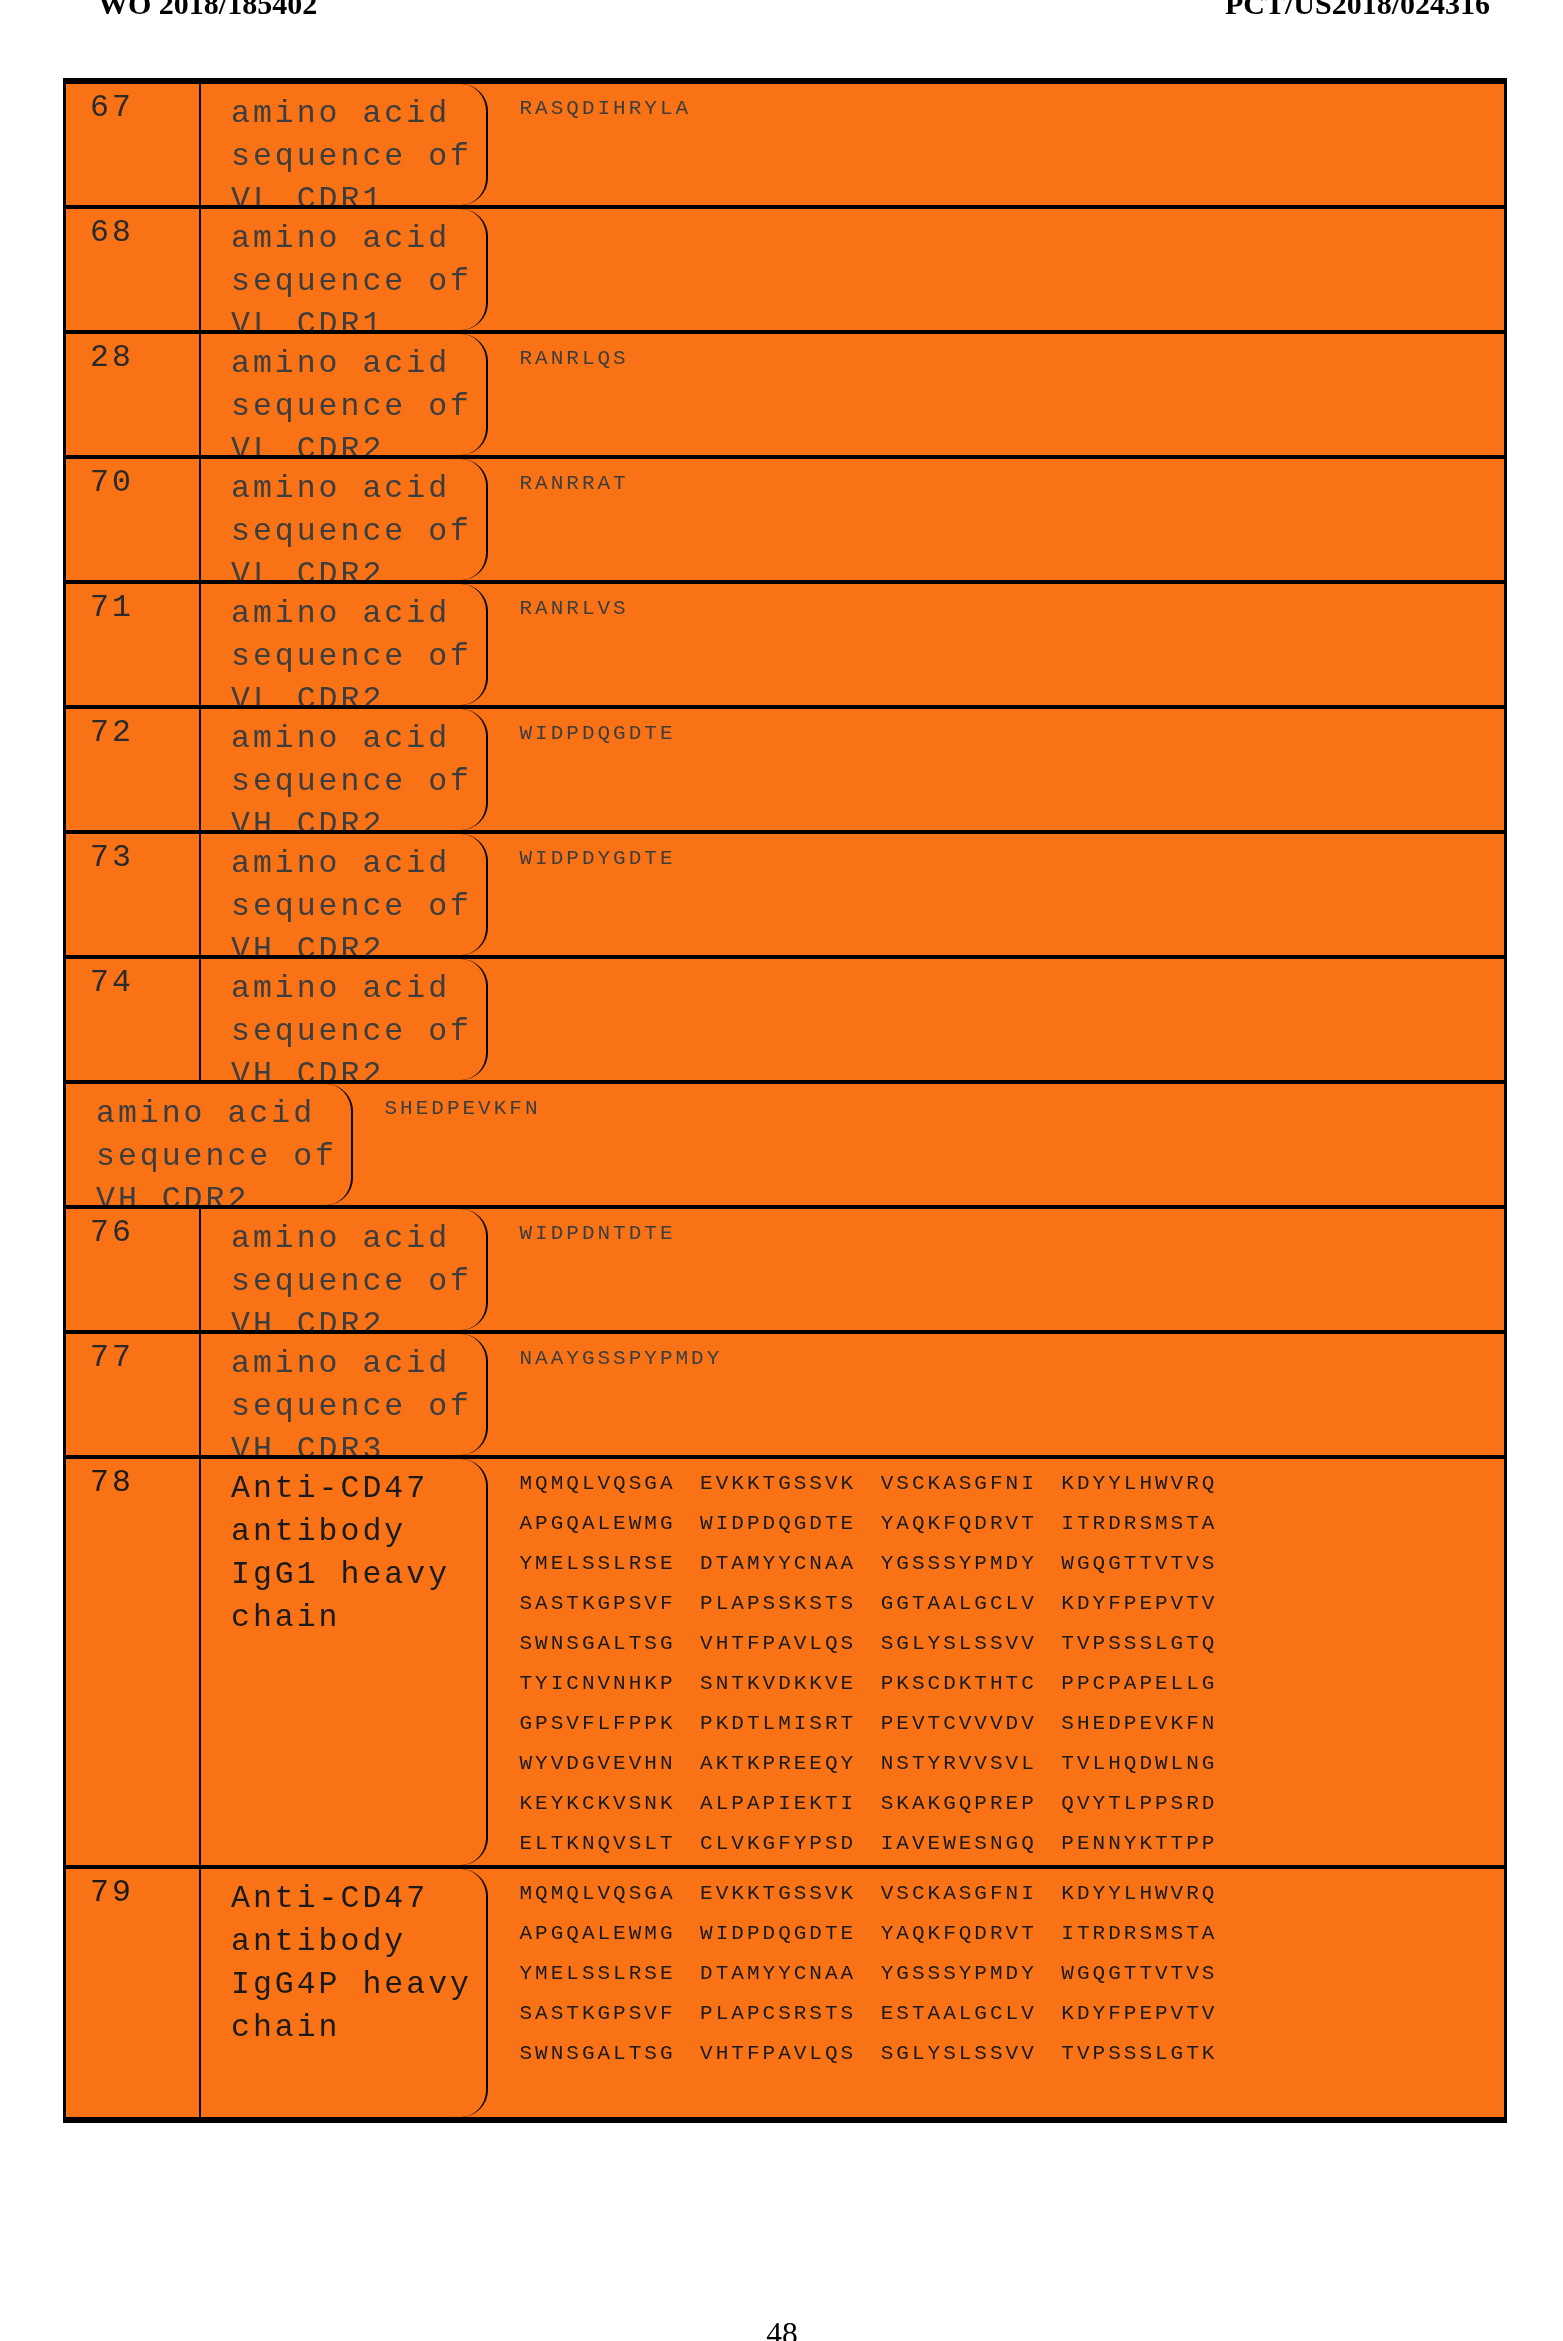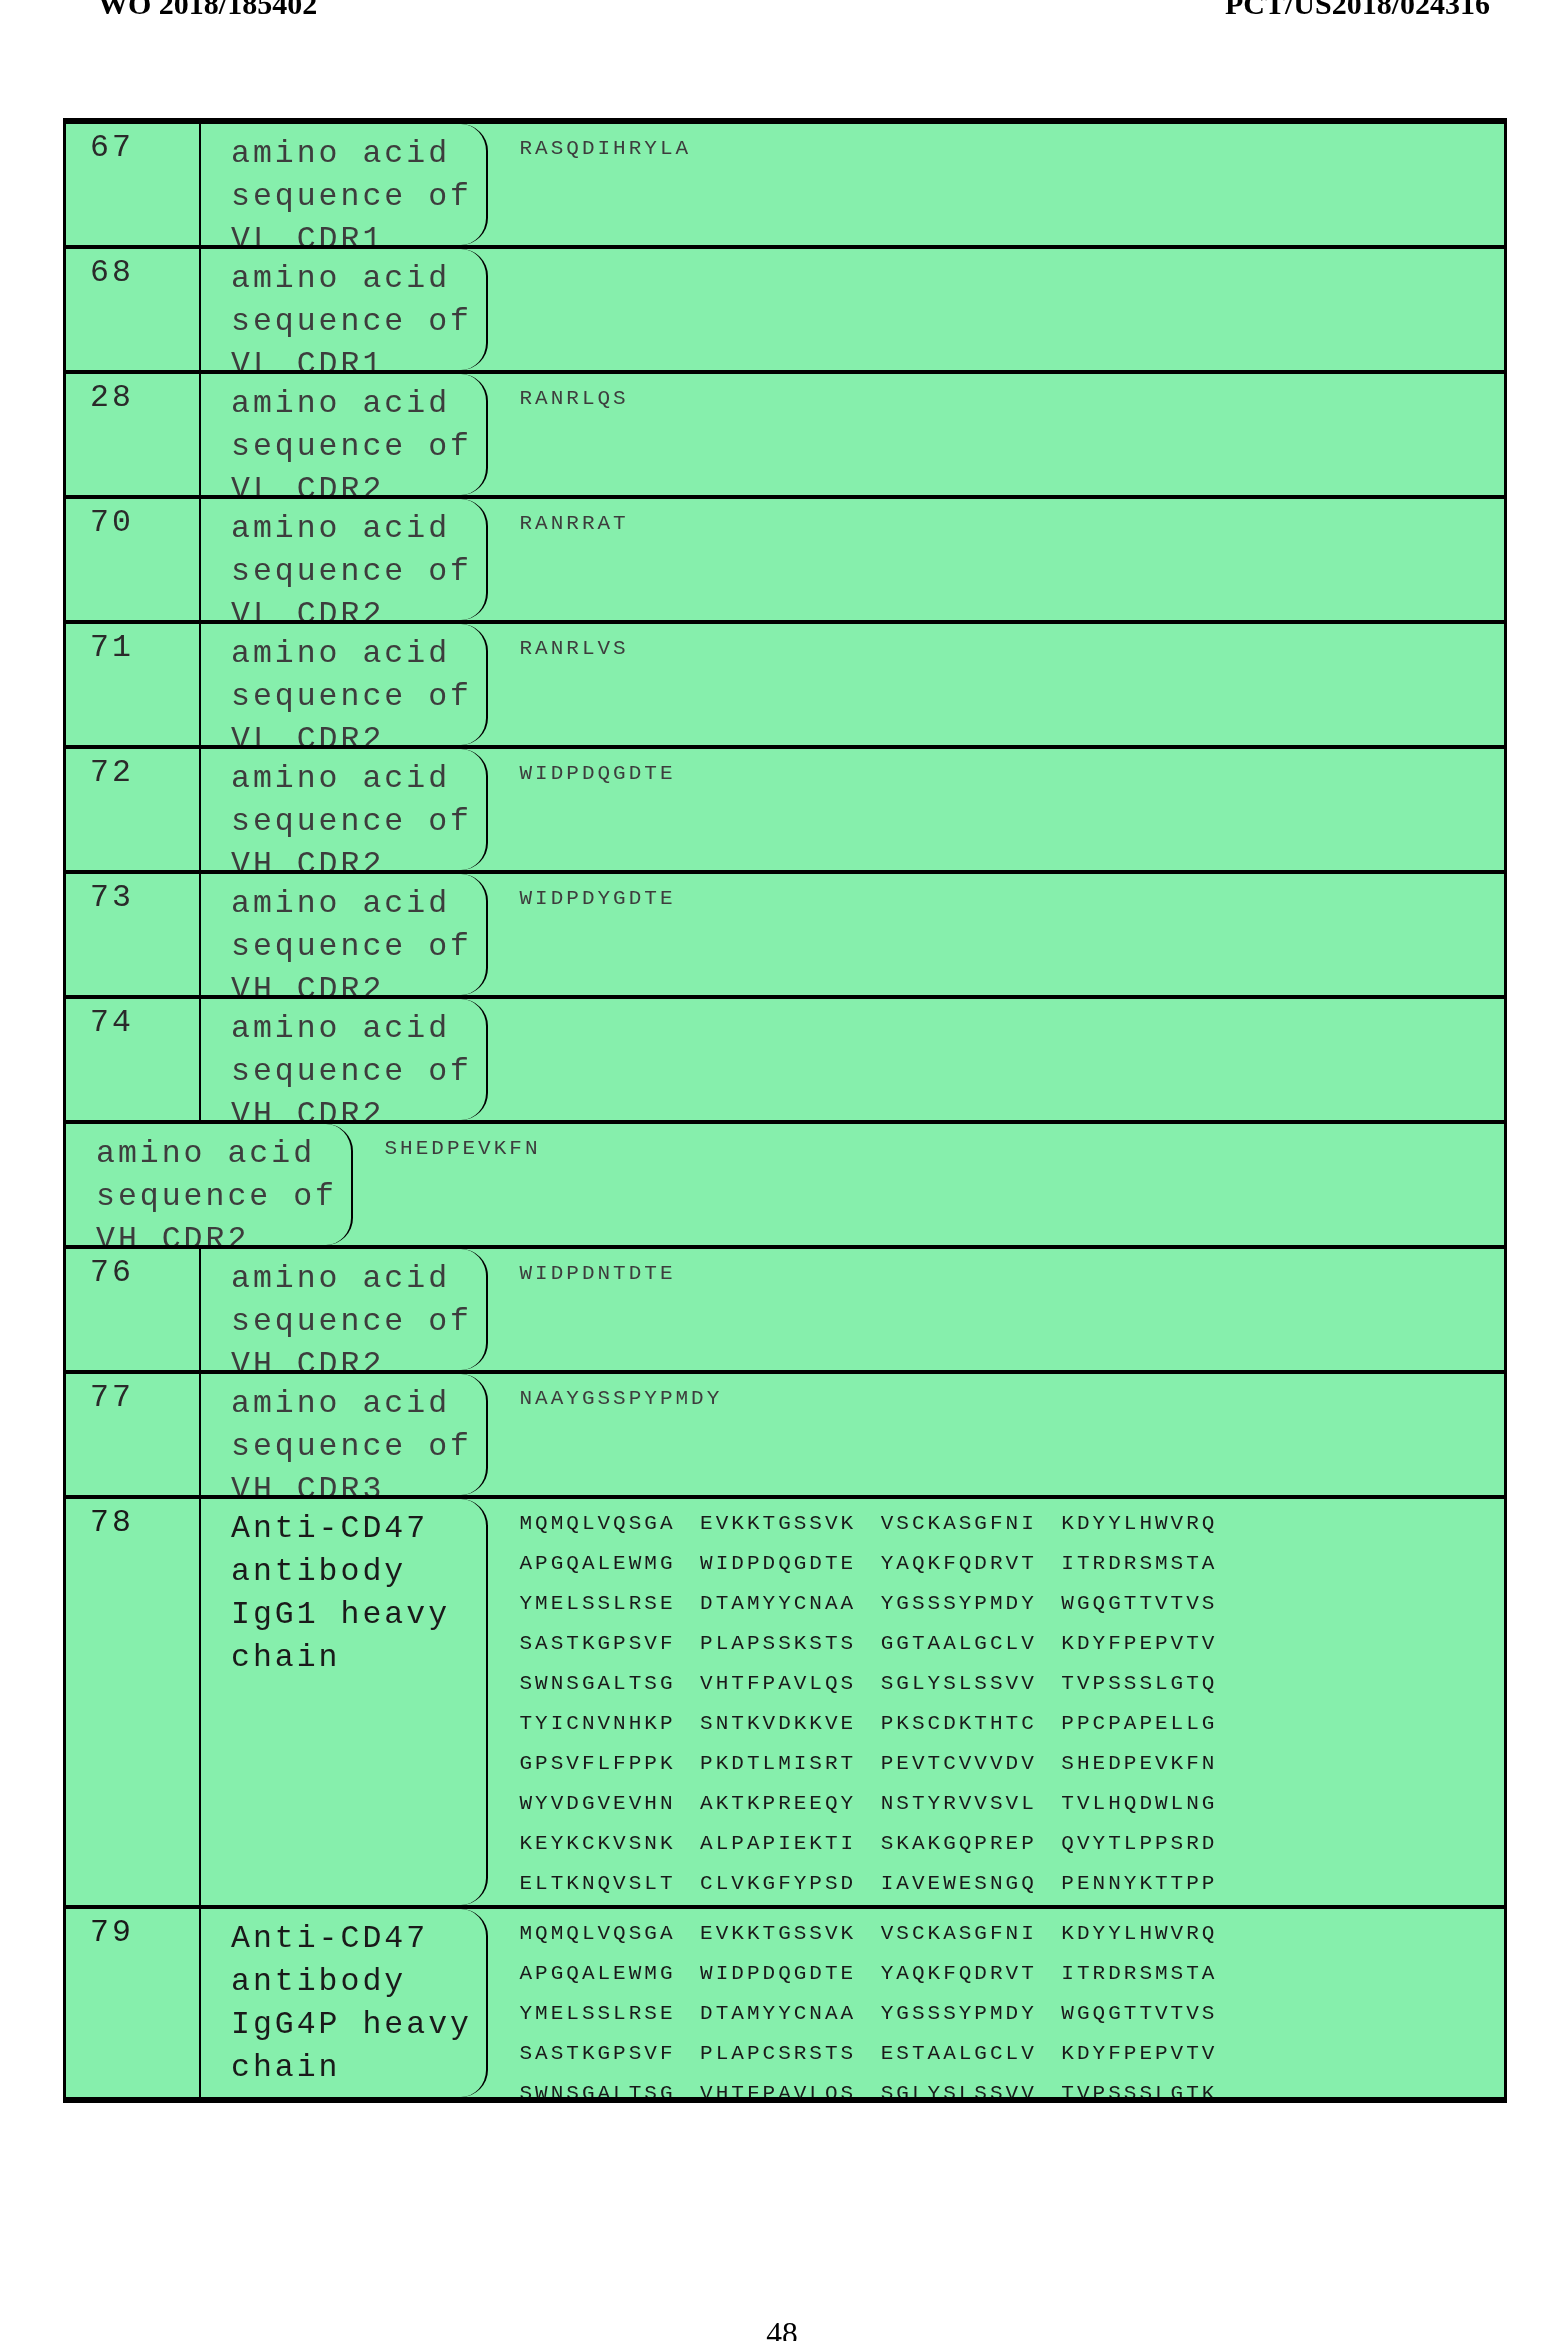--- a/index.html
+++ b/index.html
@@ -26,32 +26,31 @@
 
   
   .seq-table{
     position:absolute;
     left:63px;top:78px;
     width:1444px;
     box-sizing:border-box;
     border:3.8px solid #000;
     border-top-width:6.8px;
     border-bottom-width:6.8px;
-    background:#86efac;
-    margin-top:40px;
+    background:#f97316;
   }
   .t-row{
     display:flex;
     box-sizing:border-box;
     border-bottom:4.5px solid #000;
   }
   .t-row:last-child{border-bottom:none;}
   .row-short{height:125px;}
   .row-78{height:410px;}
-  .row-79{height:188px;}
+  .row-79{height:248px;}
 
   .cell{
     box-sizing:border-box;
     overflow:hidden;
   }
   .cell-id{
     width:135px;
     border-right:2.3px solid #000;
     padding:6px 0 0 24px;
     font-size:31.5px;

